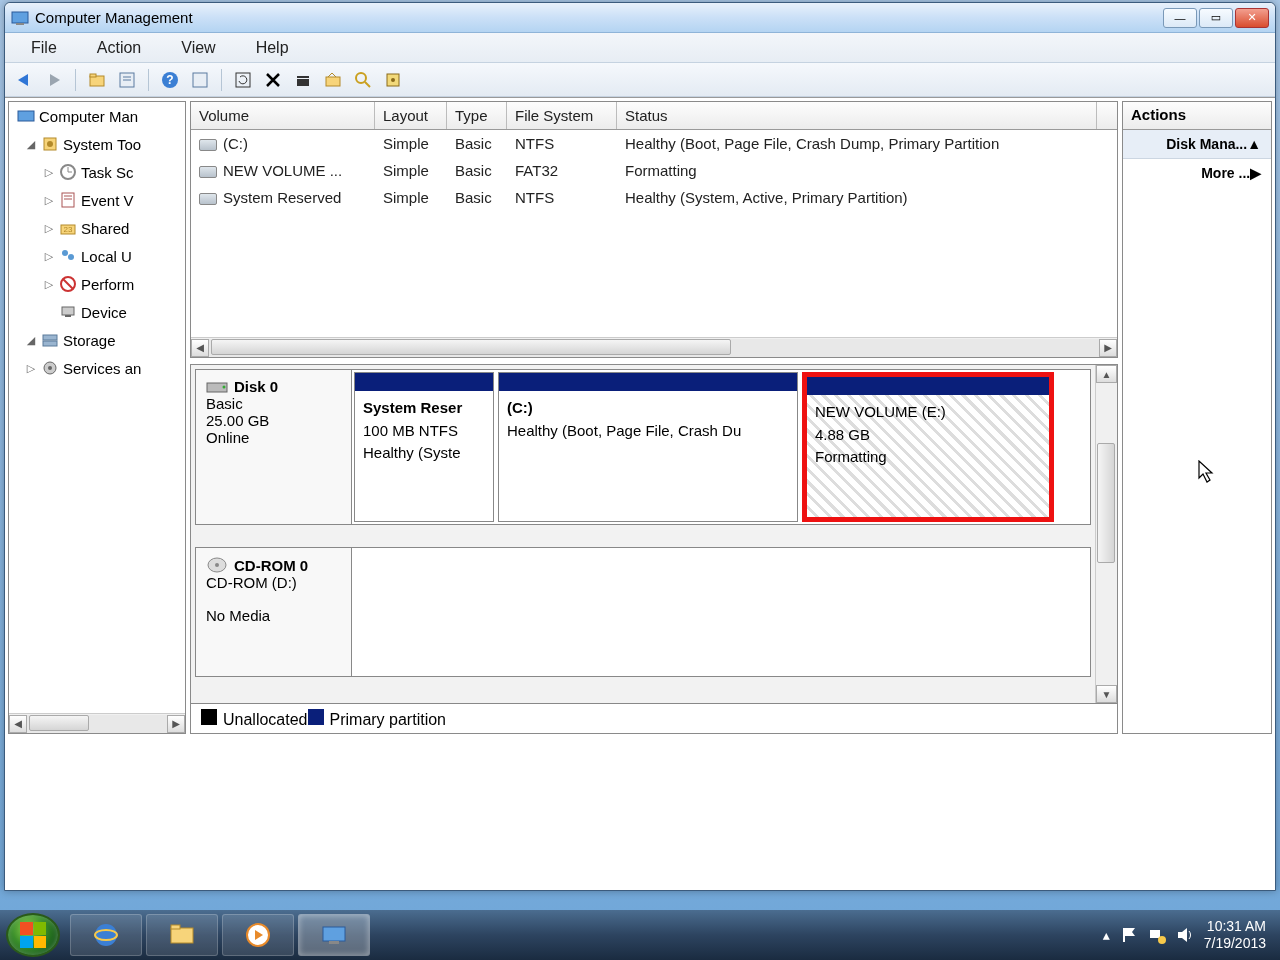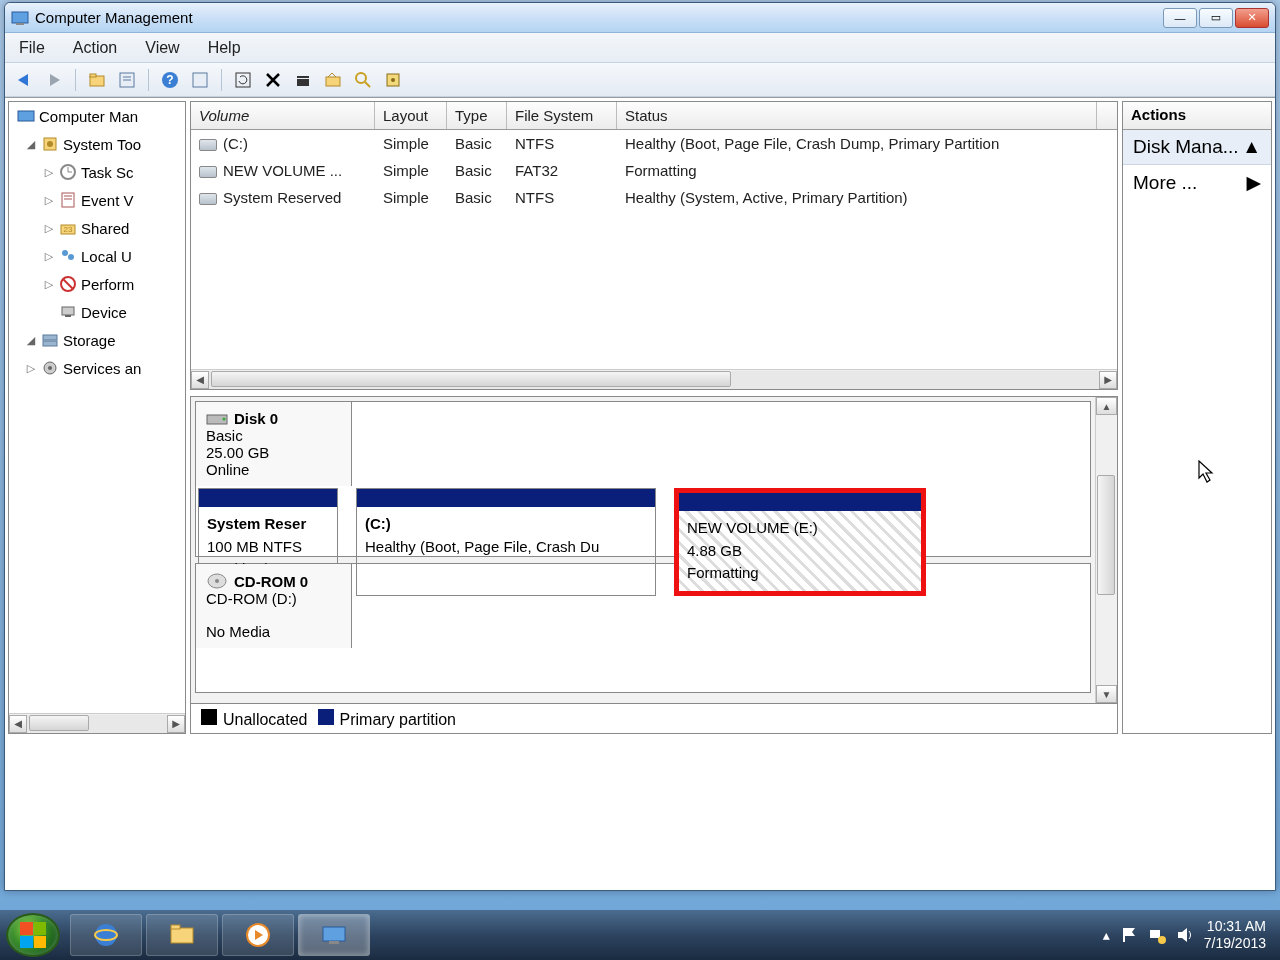--- a/index.html
+++ b/index.html
@@ -8,21 +8,21 @@
 
 .window { position: absolute; left: 4px; top: 2px; width: 1272px; height: 889px; background: #fff; border: 1px solid #3b5b7d; border-radius: 6px 6px 0 0; box-shadow: 0 0 8px rgba(0,0,0,.3); }
 .titlebar { height: 30px; background: linear-gradient(to bottom, #e8f1fb 0%, #cbe0f7 50%, #b4d4f2 100%); border-bottom: 1px solid #8fb4d8; display: flex; align-items: center; padding: 0 6px; border-radius: 6px 6px 0 0; }
 .titlebar-icon { width: 18px; height: 18px; margin-right: 6px; }
 .titlebar-text { font-size: 15px; color: #000; flex: 1; }
 .window-controls { display: flex; gap: 2px; }
 .wbtn { width: 34px; height: 20px; border: 1px solid #7a99b8; border-radius: 3px; background: linear-gradient(to bottom,#f7fbff,#dce9f7); font-size: 11px; display:flex;align-items:center;justify-content:center; cursor:pointer; }
 .wbtn.close { background: linear-gradient(to bottom,#f39f8f,#d94c2e); color:#fff; border-color:#a33; }
 
 .menubar { height: 30px; background: linear-gradient(to bottom,#f3f6fa,#e7edf4); border-bottom:1px solid #c5d2e0; display:flex; align-items:center; padding: 0 14px; gap: 28px; font-size: 16px; color:#222;}
-.menubar span { cursor:pointer; }
+.menubar span { cursor:pointer;margin-left:12px; }
 
 .toolbar { height: 34px; background: linear-gradient(to bottom,#f5f8fc,#e4ebf3); border-bottom:1px solid #c5d2e0; display:flex; align-items:center; padding: 0 6px; gap: 4px;}
 .tbtn { width:26px; height:26px; display:flex; align-items:center; justify-content:center; cursor:pointer; border-radius:3px;}
 .tsep { width:1px; height:22px; background:#b5c5d5; margin:0 4px; }
 
 .content { display:flex; height: 640px; border-top:1px solid #999;}
 
 
 .tree-panel { width: 178px; background:#fff; border:1px solid #8a8a8a; margin:3px 0 3px 3px; overflow:hidden; font-size:15px;}
 .tree-item { display:flex; align-items:center; height:28px; white-space:nowrap; overflow:hidden; cursor:pointer; padding-left:4px;}
@@ -42,41 +42,41 @@
 .vicon { width:18px; height:12px; background:linear-gradient(to bottom,#dfe6ec,#b8c2cc); border:1px solid #888; border-radius:2px; margin-right:6px; display:inline-block; vertical-align:middle;}
 .grid-scroll { height:20px; background:#f0f0f0; border-top:1px solid #ccc; position:relative; display:flex; align-items:center;}
 .gsbtn { width:18px; height:18px; background:linear-gradient(to bottom,#fff,#ddd); border:1px solid #aaa; display:flex;align-items:center;justify-content:center; font-size:10px; color:#555;}
 .gstrack { flex:1; height:18px; background:#e8e8e8; position:relative;}
 .gsthumb { position:absolute; height:16px; top:0; background:linear-gradient(to bottom,#f5f5f5,#d5d5d5); border:1px solid #aaa; border-radius:2px;}
 
 
 .disk-wrap { border:1px solid #8a8a8a; background:#fff; margin-top:6px; flex:1; display:flex; flex-direction:column; position:relative;}
 .disk-body { flex:1; overflow:hidden; background:#f2f2f2; display:flex;}
 .disk-content { flex:1; padding:4px;}
-.disk-row { display:flex; border:1px solid #888; background:#fff; margin-bottom:6px;flex-direction:column;}
+.disk-row { display:flex; border:1px solid #888; background:#fff; margin-bottom:22px;}
 .disk-label { width:156px; padding:8px 10px; font-size:15px; border-right:1px solid #888; background:#f8f8f8;}
 .disk-label .dname { font-weight:bold; display:flex; align-items:center;}
-.disk-parts { flex:1; display:flex; gap:18px; padding:2px;}
+.disk-parts { flex:1; display:flex; gap:4px; padding:2px;}
 .part { border:1px solid #888; display:flex; flex-direction:column;}
 .part-hdr { height:18px; background:#0a1f7a;}
 .part-body { padding:6px 8px; font-size:15px; line-height:1.5;}
 .part.highlight { border:5px solid #e11; background: repeating-linear-gradient(45deg, #fff, #fff 6px, #ddd 6px, #ddd 9px); }
 .part.highlight .part-body { background:transparent; }
 .disk-vscroll { width:22px; background:#f0f0f0; border-left:1px solid #ccc; display:flex; flex-direction:column;}
 .dvbtn { height:18px; background:linear-gradient(to bottom,#fff,#ddd); border:1px solid #aaa; display:flex;align-items:center;justify-content:center; font-size:10px; color:#555;}
 .dvtrack { flex:1; position:relative;}
 .dvthumb { position:absolute; width:18px; left:1px; background:linear-gradient(to right,#f5f5f5,#d5d5d5); border:1px solid #aaa; border-radius:2px;}
 
-.legend { height:30px; border-top:1px solid #888; display:flex; align-items:center; padding:0 10px; gap:10px; font-size:16px; background:#fff;}
+.legend { height:30px; border-top:1px solid #888; display:flex; align-items:center; padding:0 10px; font-size:16px; background:#fff;}
 .lg-sw { width:16px; height:16px; display:inline-block; margin-right:6px;}
 
 
 .actions-panel { width:150px; margin:3px 3px 3px 4px; border:1px solid #8a8a8a; background:#fff; display:flex; flex-direction:column;}
 .actions-hdr { height:28px; background:linear-gradient(to bottom,#fdfdfd,#ececec); border-bottom:1px solid #999; padding:4px 8px; font-weight:bold; font-size:15px;}
-.actions-item { padding:6px 10px; font-size:19px; display:flex; align-items:center; justify-content:space-between; cursor:pointer;}
+.actions-item { padding:6px 10px; font-size:14px; display:flex; align-items:center; justify-content:flex-end; cursor:pointer;font-weight:bold;}
 .actions-item.sub { background:#e7eef7; border-bottom:1px solid #ccd6e2;}
 
 
 .tree-scroll { height:20px; background:#f0f0f0; border-top:1px solid #ccc; display:flex; align-items:center;}
 
 
 .taskbar { position:absolute; left:0; bottom:0; width:1280px; height:50px; background:linear-gradient(to bottom,#4b6d90 0%, #2d4460 50%, #1a2b40 100%); display:flex; align-items:center; padding:0 6px;}
 .start-btn { width:54px; height:44px; border-radius:50%; background:radial-gradient(circle at 40% 35%, #8fd04a 0%, #3a8f2a 40%, #1a5f1a 70%); border:2px solid #2a5a1a; display:flex; align-items:center; justify-content:center; cursor:pointer; box-shadow: 0 0 6px rgba(255,255,255,.3) inset;}
 .start-flag { width:26px; height:26px; display:grid; grid-template-columns:1fr 1fr; grid-template-rows:1fr 1fr; gap:1px;}
 .start-flag span:nth-child(1){background:#f25022;} .start-flag span:nth-child(2){background:#7fba00;} .start-flag span:nth-child(3){background:#00a4ef;} .start-flag span:nth-child(4){background:#ffb900;}
@@ -304,21 +304,21 @@
         <div class="gstrack">
             <div class="gsthumb" style="left:2px;width:60px;"></div>
           </div>
         <div class="gsbtn">▶</div>
       </div>
     </div>
 
     <div class="mid-panel">
       <div class="grid-wrap">
         <div class="grid-header" id="grid-header">
-            <div class="gh" style="width: 184px; font-style: italic;">Volume</div>
+            <div class="gh" style="width: 184px;">Volume</div>
             <div class="gh" style="width: 72px;">Layout</div>
             <div class="gh" style="width: 60px;">Type</div>
             <div class="gh" style="width: 110px;">File System</div>
             <div class="gh" style="width: 480px;">Status</div>
           </div>
         <div class="grid-body" id="grid-body">
             <div class="grow">
               <div class="gcell" style="width:184px"><span class="vicon"></span>(C:)</div>
               <div class="gcell" style="width:72px">Simple</div>
               <div class="gcell" style="width:60px">Basic</div>

